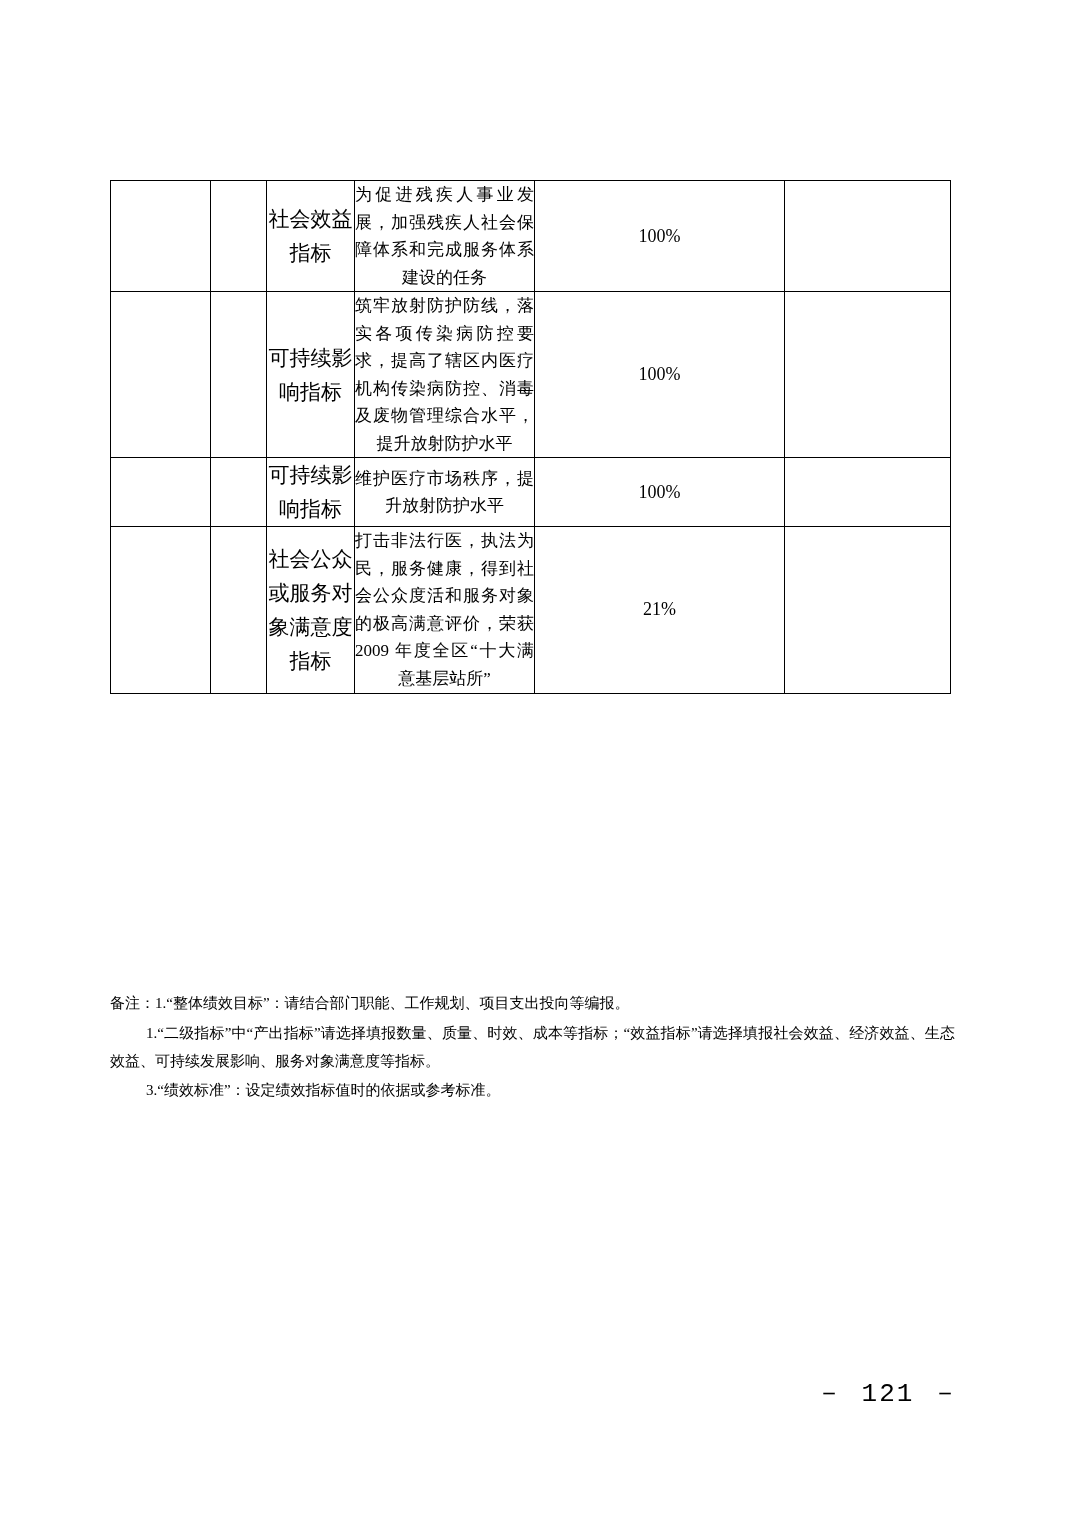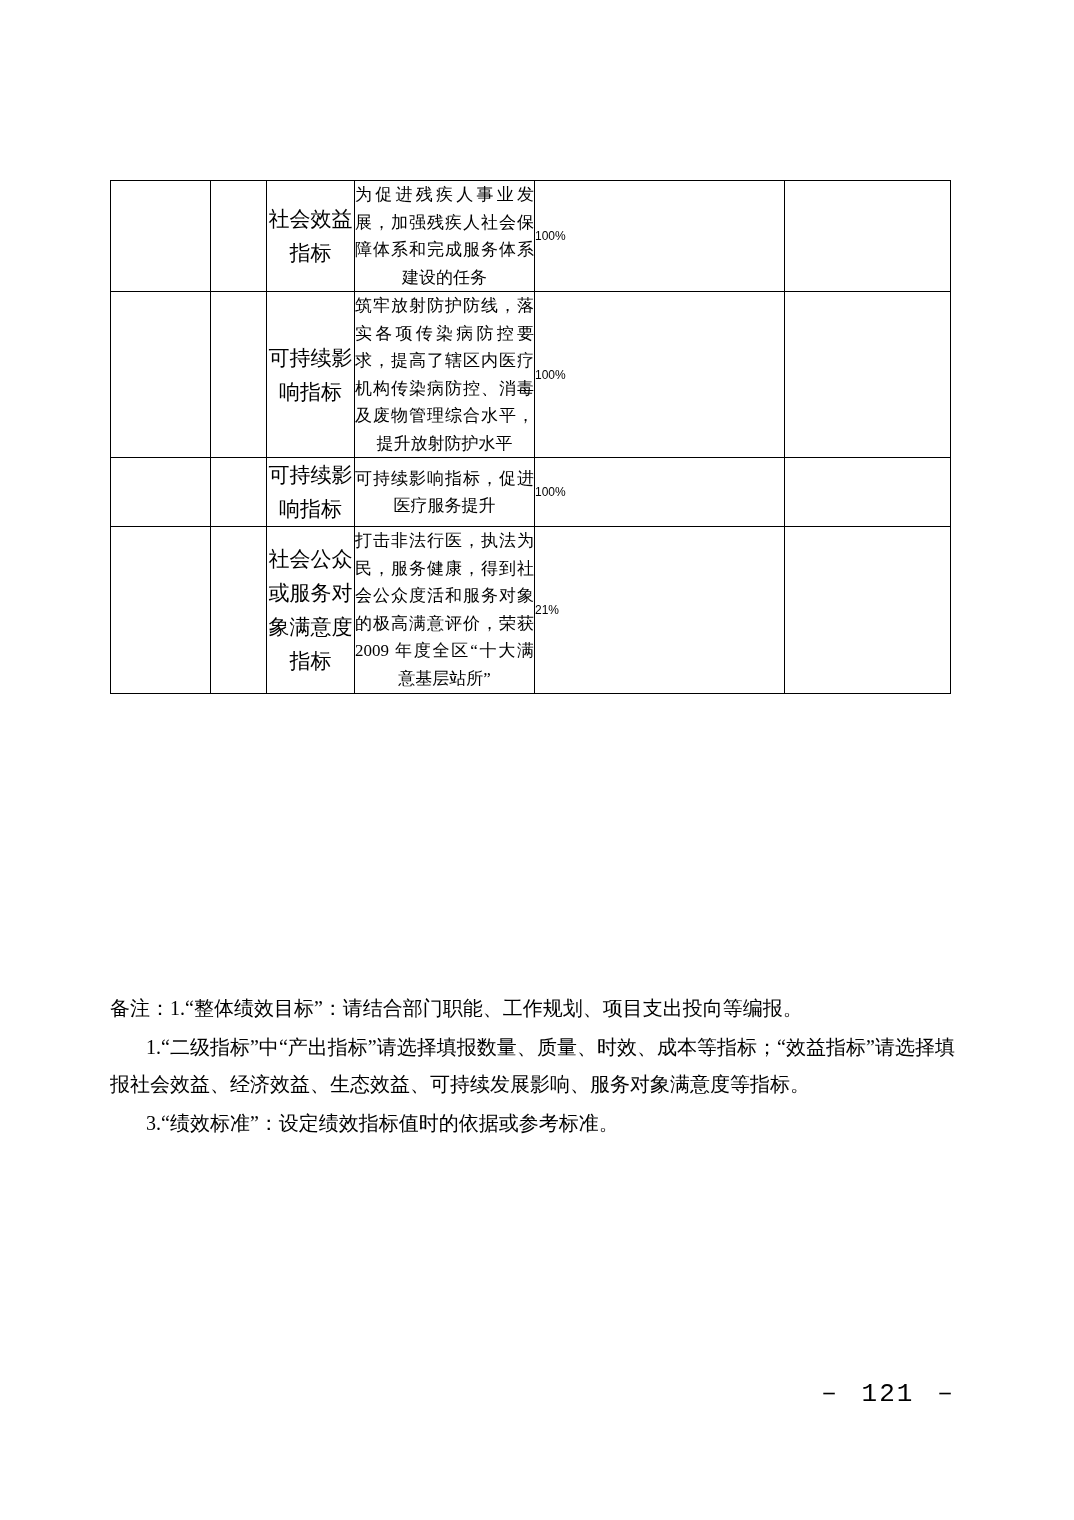--- a/index.html
+++ b/index.html
@@ -50,31 +50,32 @@
   }
   .cell-body {
     font-size: 17px;
     line-height: 1.62;
     text-align: justify;
     text-align-last: center;
     padding: 8px 6px;
     margin-left: 23px;
   }
   .cell-center {
-    font-size: 12px;
-    font-family: Liberation Sans, sans-serif;
+    font-size: 18px;
+    text-align: center;
+    font-family: Liberation Serif, serif;
   }
   .cell-empty { }
 
   .notes {
     position: absolute;
     left: 110px;
     top: 990px;
     width: 845px;
-    font-size: 20px;
+    font-size: 15px;
     line-height: 1.85;
     text-align: justify;
   }
   .notes p {
     margin: 0 0 2px 0;
   }
   .indent { text-indent: 36px; }
 
   .page-number {
     position: absolute;
@@ -115,21 +116,21 @@
         <td class="cell-empty"></td>
         <td class="cell-vert">可持续影响指标</td>
         <td class="cell-body">筑牢放射防护防线，落实各项传染病防控要求，提高了辖区内医疗机构传染病防控、消毒及废物管理综合水平，提升放射防护水平</td>
         <td class="cell-center">100%</td>
         <td class="cell-empty"></td>
       </tr>
       <tr>
         <td class="cell-empty"></td>
         <td class="cell-empty"></td>
         <td class="cell-vert">可持续影响指标</td>
-        <td class="cell-body">可持续影响指标，促进医疗服务提升</td>
+        <td class="cell-body">维护医疗市场秩序，提升放射防护水平</td>
         <td class="cell-center">100%</td>
         <td class="cell-empty"></td>
       </tr>
       <tr>
         <td class="cell-empty"></td>
         <td class="cell-empty"></td>
         <td class="cell-vert">社会公众或服务对象满意度指标</td>
         <td class="cell-body">打击非法行医，执法为民，服务健康，得到社会公众度活和服务对象的极高满意评价，荣获 2009 年度全区“十大满意基层站所”</td>
         <td class="cell-center">21%</td>
         <td class="cell-empty"></td>

